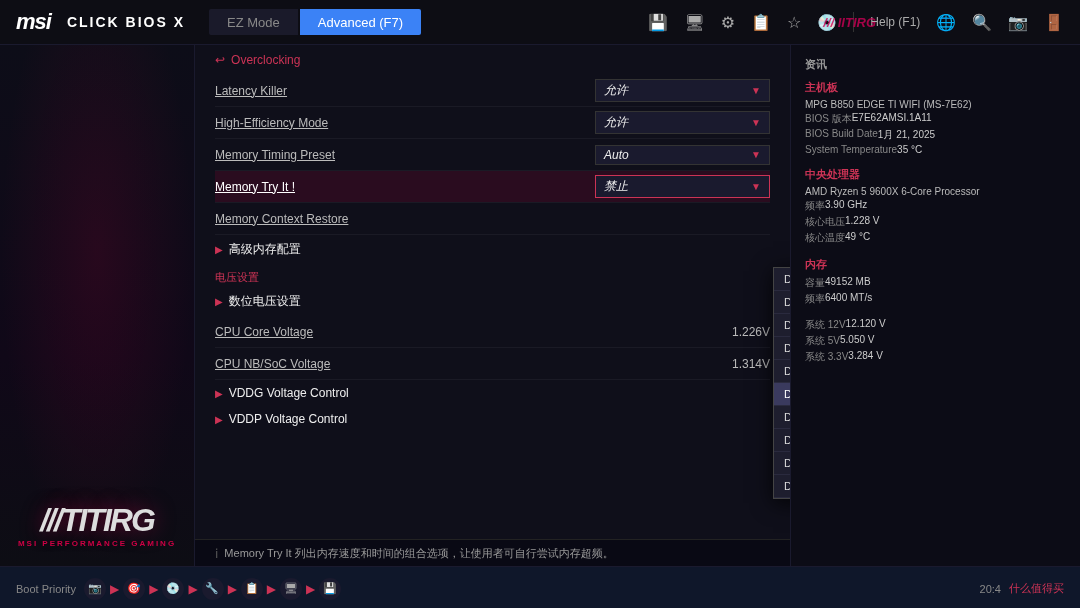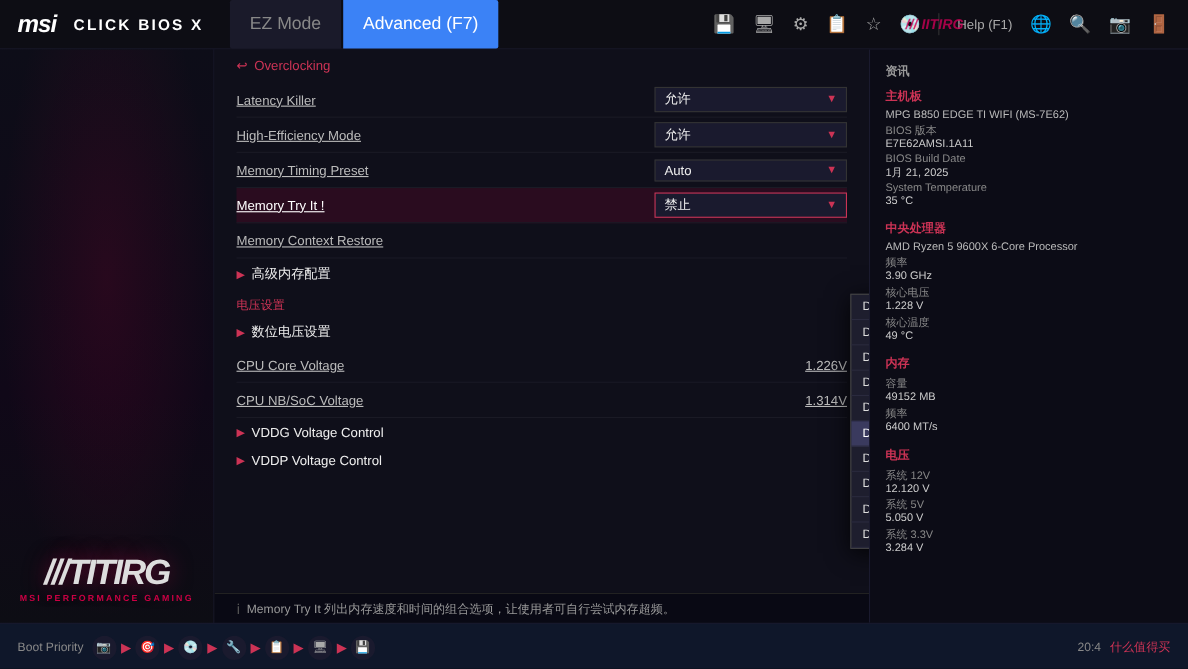--- a/index.html
+++ b/index.html
@@ -38,24 +38,24 @@
       letter-spacing: 2px;
       text-transform: uppercase;
     }
     .mode-buttons {
       display: flex;
       margin-left: 24px;
       gap: 2px;
     }
     .mode-btn {
       padding: 4px 18px;
-      font-size: 16px;
+      font-size: 13px;
       border: none;
       cursor: pointer;
-      height: 44px;
+      height: 26px;
     }
     .mode-btn.ez {
       background: #1a1a2a;
       color: #888;
       border-radius: 2px 0 0 2px;
     }
     .mode-btn.advanced {
       background: #3b82f6;
       color: #fff;
       border-radius: 0 2px 2px 0;
@@ -179,20 +179,21 @@
       background: #1a1a2e;
       border: 1px solid #333;
       color: #eee;
       font-size: 12px;
       padding: 2px 8px;
       width: 175px;
       display: flex;
       justify-content: space-between;
       align-items: center;
       cursor: pointer;
+      font-style: italic;
     }
     .dropdown-arrow {
       color: #cc3355;
       font-size: 10px;
     }
 
     .section-header-row {
       display: flex;
       align-items: center;
       padding: 6px 0;
@@ -256,21 +257,20 @@
     }
     .info-block-title {
       font-size: 11px;
       color: #cc3355;
       margin-bottom: 4px;
       font-weight: 700;
     }
     .info-item {
       display: flex;
       margin-bottom: 2px;
-      flex-direction: column;
     }
     .info-key {
       font-size: 10px;
       color: #888;
     }
     .info-val {
       font-size: 10px;
       color: #ccc;
     }
     .info-full {
@@ -336,21 +336,20 @@
       gap: 6px;
     }
     .tooltip-icon {
       color: #555;
       font-size: 13px;
     }
 
     .cpu-value {
       font-size: 12px;
       color: #bbb;
-      text-decoration: underline;
     }
   </style>
 </head>
 <body>
 
 <div class="header">
   <span class="msi-logo">msi</span>
   <span class="bios-title">CLICK BIOS X</span>
   <div class="mode-buttons">
     <button class="mode-btn ez">EZ Mode</button>
@@ -526,21 +525,20 @@
         <span class="info-key">容量</span>
         <span class="info-val">49152 MB</span>
       </div>
       <div class="info-item">
         <span class="info-key">频率</span>
         <span class="info-val">6400 MT/s</span>
       </div>
     </div>
 
     <div class="info-block">
-      <div class="info-block-title">电压</div>
       <div class="info-item">
         <span class="info-key">系统 12V</span>
         <span class="info-val">12.120 V</span>
       </div>
       <div class="info-item">
         <span class="info-key">系统 5V</span>
         <span class="info-val">5.050 V</span>
       </div>
       <div class="info-item">
         <span class="info-key">系统 3.3V</span>

